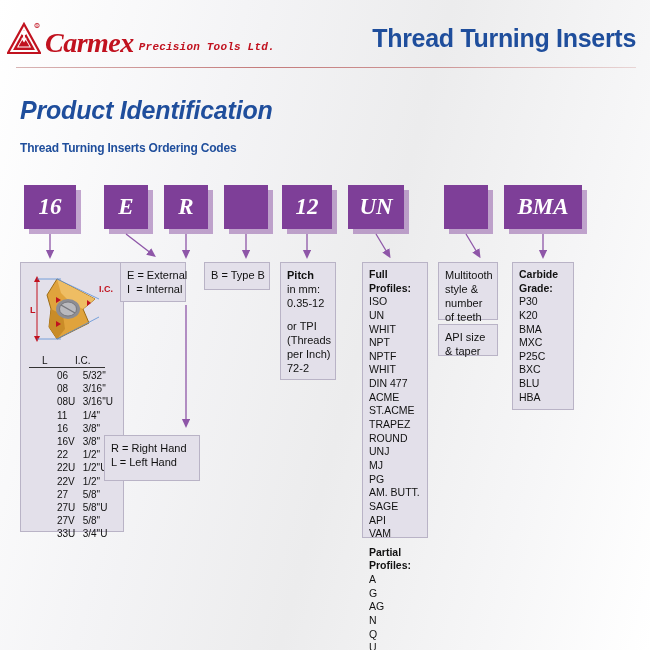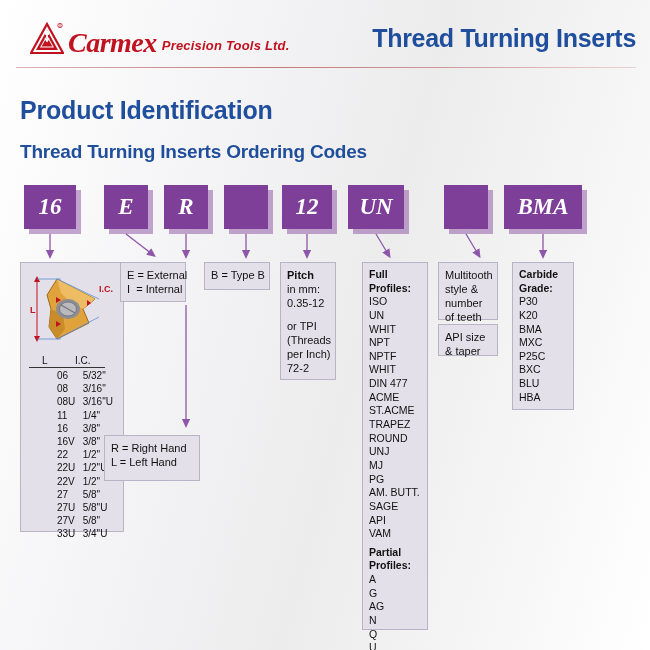--- a/index.html
+++ b/index.html
@@ -24,45 +24,45 @@
 
   
   .header {
     position: absolute;
     left: 0; top: 0;
     width: 650px;
     height: 70px;
   }
   .logo-wrap {
     position: absolute;
-    left: 30px; top: 22px;
+    left: 7px; top: 22px;
     display: flex;
     align-items: flex-end;
   }
   .logo-mark {
     width: 34px; height: 34px;
     position: relative;
     margin-right: 4px;
   }
   .logo-text {
     font-family: "Liberation Serif", serif;
     font-style: italic;
     font-weight: bold;
     font-size: 28px;
     color: #c1121f;
     letter-spacing: -0.5px;
     line-height: 1;
     position: relative;
     top: 1px;
   }
   .logo-sub {
-    font-family: Liberation Sans, sans-serif;
+    font-family: Liberation Mono, monospace;
     font-style: italic;
     font-weight: bold;
-    font-size: 13px;
+    font-size: 11px;
     color: #c1121f;
     margin-left: 5px;
     position: relative;
     top: -3px;
     letter-spacing: 0.2px;
   }
   .header-title {
     position: absolute;
     right: 14px; top: 24px;
     font-size: 25px;
@@ -76,28 +76,29 @@
     width: 620px; height: 1px;
     background: linear-gradient(90deg, #d8b4b4, #c47b7b 40%, #cf9a9a 70%, #e8d5d5);
   }
 
   
   .title-main {
     position: absolute;
     left: 20px; top: 96px;
     font-size: 25px;
     font-weight: bold;
+    font-style: italic;
     color: #1f4e9c;
     letter-spacing: -0.2px;
     text-align: center;
   }
   .title-sub {
     position: absolute;
     left: 20px; top: 141px;
-    font-size: 19px;
+    font-size: 12px;
     font-weight: bold;
     color: #1f4e9c;
     letter-spacing: -0.2px;
   }
 
   
   .code-box {
     position: absolute;
     background: #7e3f98;
     color: #ffffff;
@@ -358,21 +359,21 @@
     <div class="list-head">Pitch</div>
     <div class="ib-line">in mm:</div>
     <div class="ib-line">0.35-12</div>
     <div style="height:9px;"></div>
     <div class="ib-line">or TPI</div>
     <div class="ib-line">(Threads</div>
     <div class="ib-line">per Inch)</div>
     <div class="ib-line">72-2</div>
   </div>
 
-  <div class="list-box" style="left:362px; top:262px; width:66px; height:368px;">
+  <div class="list-box" style="left:362px; top:262px; width:66px; height:276px;">
     <div class="list-head">Full</div>
     <div class="list-head">Profiles:</div>
     <div id="full-profiles">
         <div class="list-item">ISO</div>
         <div class="list-item">UN</div>
         <div class="list-item">WHIT</div>
         <div class="list-item">NPT</div>
         <div class="list-item">NPTF</div>
         <div class="list-item">WHIT</div>
         <div class="list-item">DIN 477</div>

